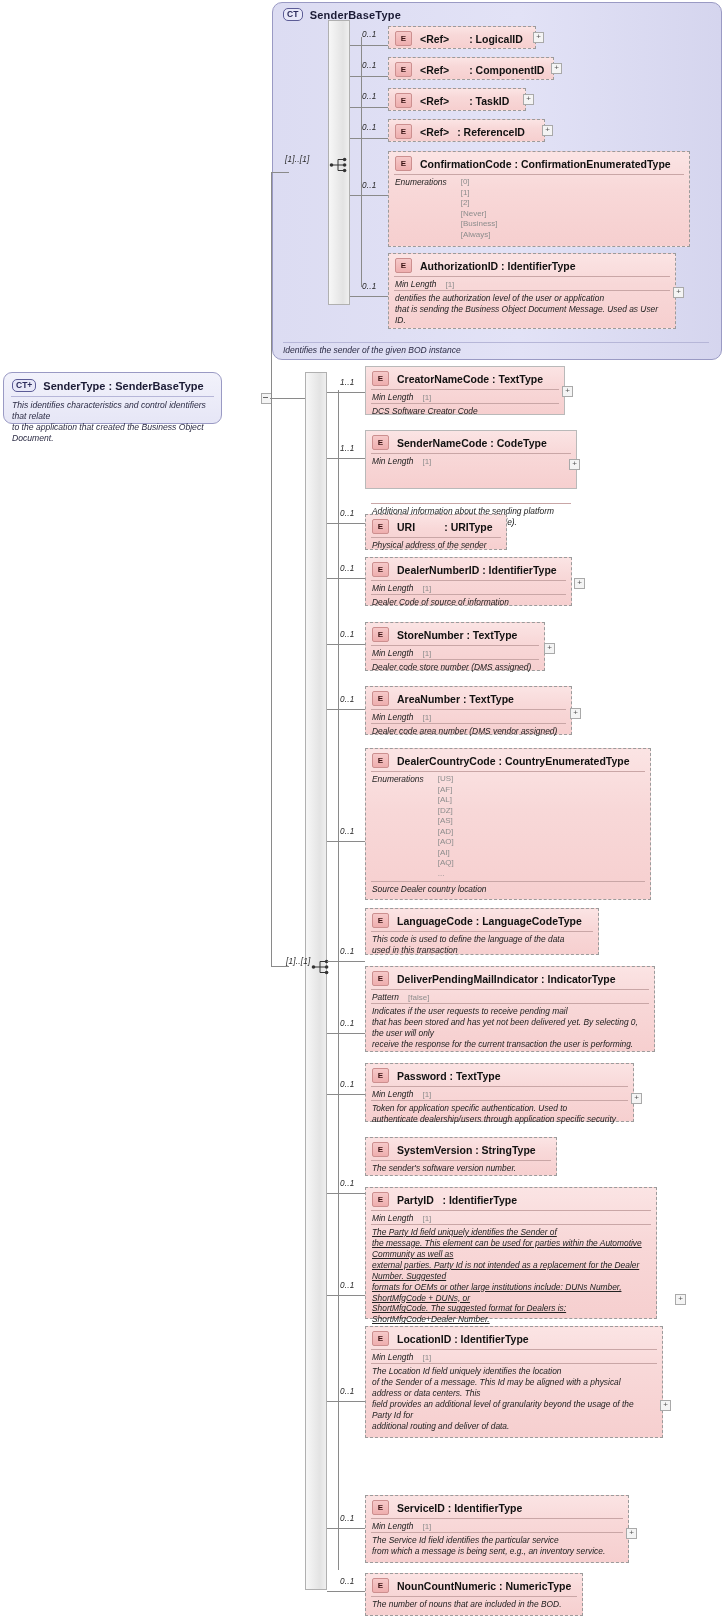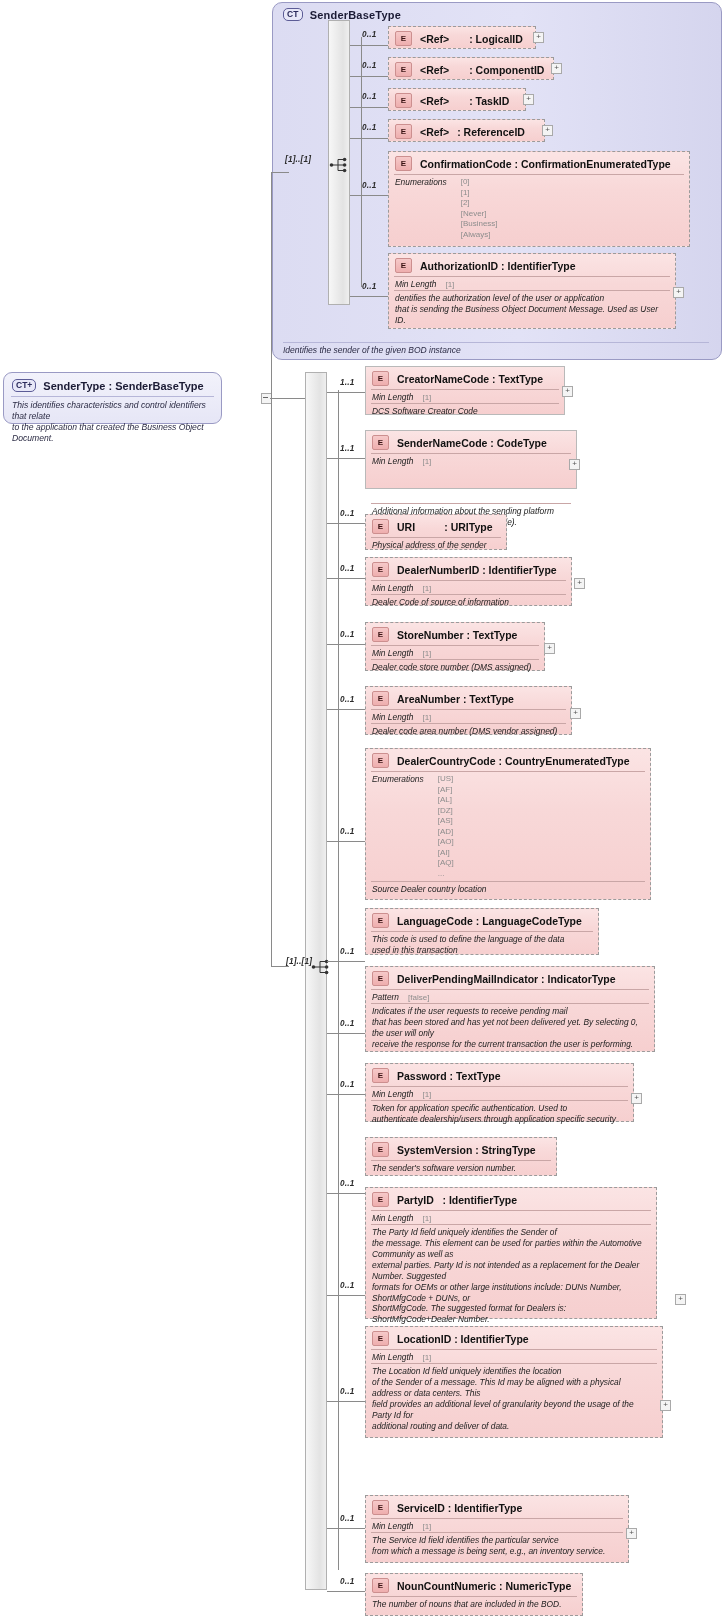--- a/index.html
+++ b/index.html
@@ -90,21 +90,21 @@
     background:linear-gradient(to right,#f7f7f7 0%,#ededed 35%,#e3e3e3 70%,#efefef 100%);
     border:1px solid #b0b0b0;
   }
 
   
   .ln-h{position:absolute;height:0;border-top:1px solid #8a8a8a;}
   .ln-v{position:absolute;width:0;border-left:1px solid #8a8a8a;}
 
   
   .card{
-    position:absolute;font-size:8.2px;font-style:italic;font-weight:bold;color:#2a2a2a;
+    position:absolute;font-size:8.2px;font-style:italic;font-weight:normal;color:#2a2a2a;
     white-space:nowrap;letter-spacing:.2px;
   }
 
   
   .seqicon{position:absolute;width:22px;height:16px;}
 
   
   .stub{
     position:absolute;width:9px;height:9px;border:1px solid #a9a9a9;background:#f4f4f4;
   }
@@ -426,21 +426,21 @@
   <div class="card" style="left:340px;top:1281px;">0..1</div>
   <div class="abs el dashed" style="left:365px;top:1187px;width:292px;height:132px;">
     <div class="el-head">
       <span class="e-chip">E</span>
       <span style="white-space:pre;">PartyID   : IdentifierType</span>
     </div>
     <div class="el-row">
       <span>Min Length</span>
       <span class="val">[1]</span>
     </div>
-    <div class="el-desc" style="white-space:pre-line;">The Party Id field uniquely identifies the Sender of
+    <div class="el-desc" style="white-space:pre-line;text-decoration:underline;">The Party Id field uniquely identifies the Sender of
 the message. This element can be used for parties within the Automotive
 Community as well as
 external parties. Party Id is not intended as a replacement for the Dealer
 Number. Suggested
 formats for OEMs or other large institutions include: DUNs Number,
 ShortMfgCode + DUNs, or
 ShortMfgCode. The suggested format for Dealers is:
 ShortMfgCode+Dealer Number.</div>
   </div>
   <div class="plus" style="left:675px;top:1294px;"></div>

